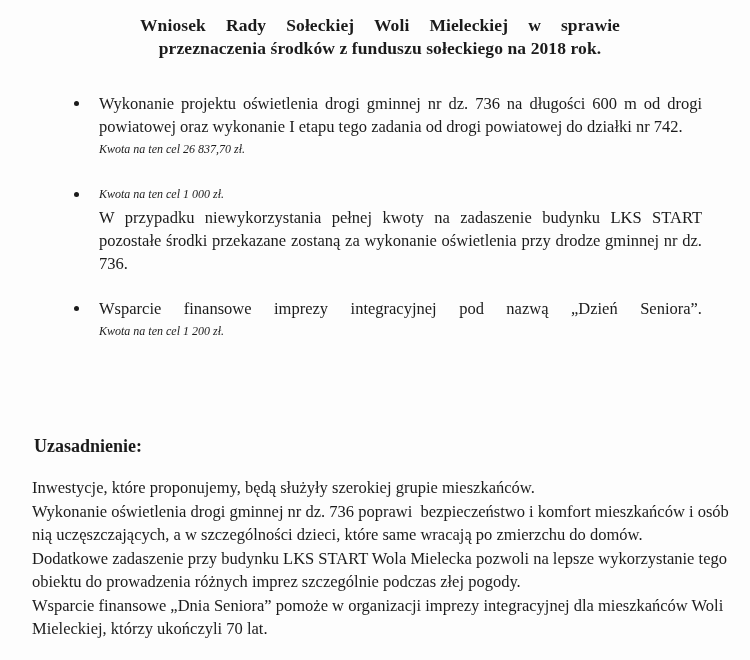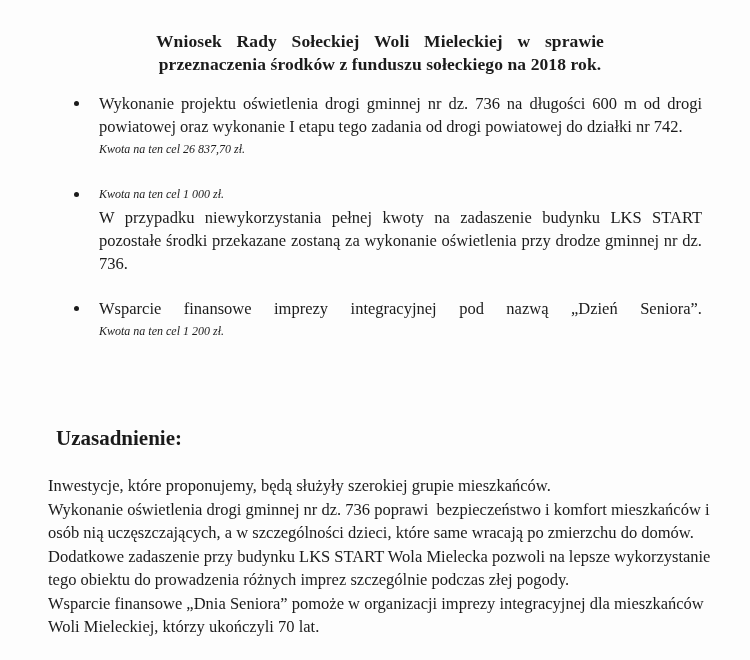--- a/index.html
+++ b/index.html
@@ -14,21 +14,21 @@
     font-family: "Liberation Serif", "DejaVu Serif", serif;
     color: #1b1b1b;
     overflow: hidden;
   }
 
   .page {
     position: relative;
     width: 750px;
     height: 472px;
     box-sizing: border-box;
-    padding: 16px;
+    padding: 0;
   }
 
   
   .doc-title {
     margin: 0;
     padding: 14px 130px 0 140px;
     font-size: 17.5px;
     line-height: 23px;
     font-weight: bold;
     text-align: justify;
@@ -51,21 +51,21 @@
   .intro {
     margin: 0;
     padding: 35px 16px 0 32px;
     font-size: 16.5px;
     line-height: 23px;
     text-align: justify;
   }
 
   
   .bullets {
-    margin: 0;
+    margin: 16px;
     padding: 16px 16px 0 0;
     list-style: none;
   }
   .bullet-item {
     position: relative;
     margin: 0 0 22px 0;
     padding-left: 83px;
     font-size: 16.5px;
     line-height: 23px;
   }
@@ -96,23 +96,23 @@
     font-size: 12px;
   }
   .b-note {
     display: block;
     text-align: justify;
     padding-right: 16px;
   }
 
   
   .reason-heading {
-    margin: 8px;
+    margin: 2px;
     padding: 76px 0 0 32px;
-    font-size: 21px;
+    font-size: 18px;
     font-weight: bold;
     line-height: 23px;
   }
   .reason-body {
     margin: 0;
     padding: 16px 14px 0 32px;
     font-size: 16.5px;
     line-height: 23.5px;
     text-align: left;
   }

